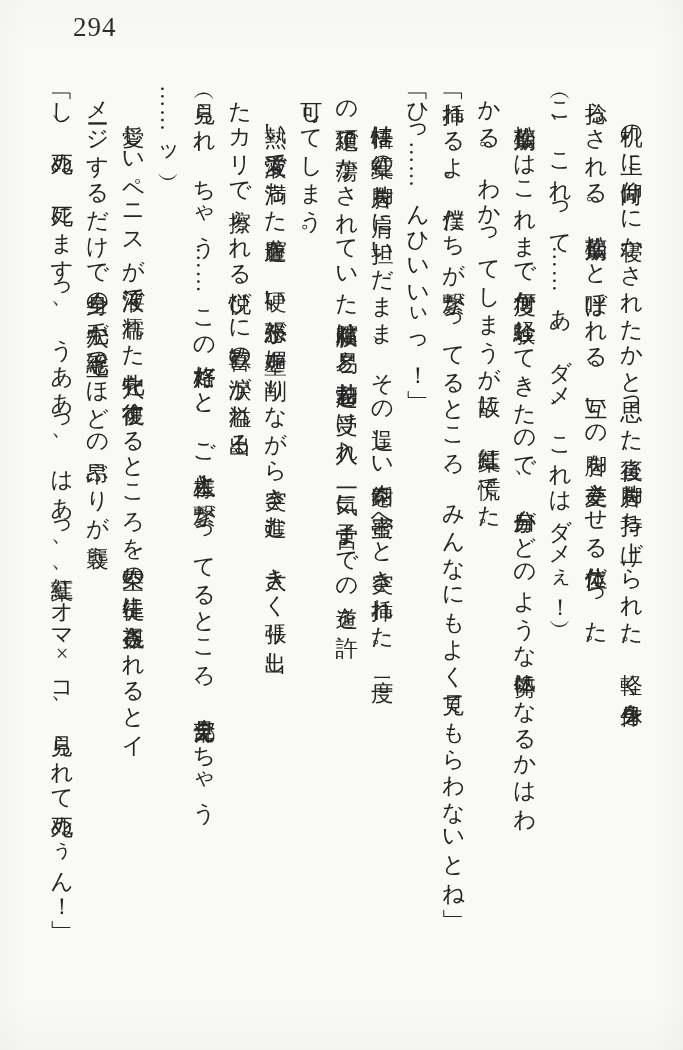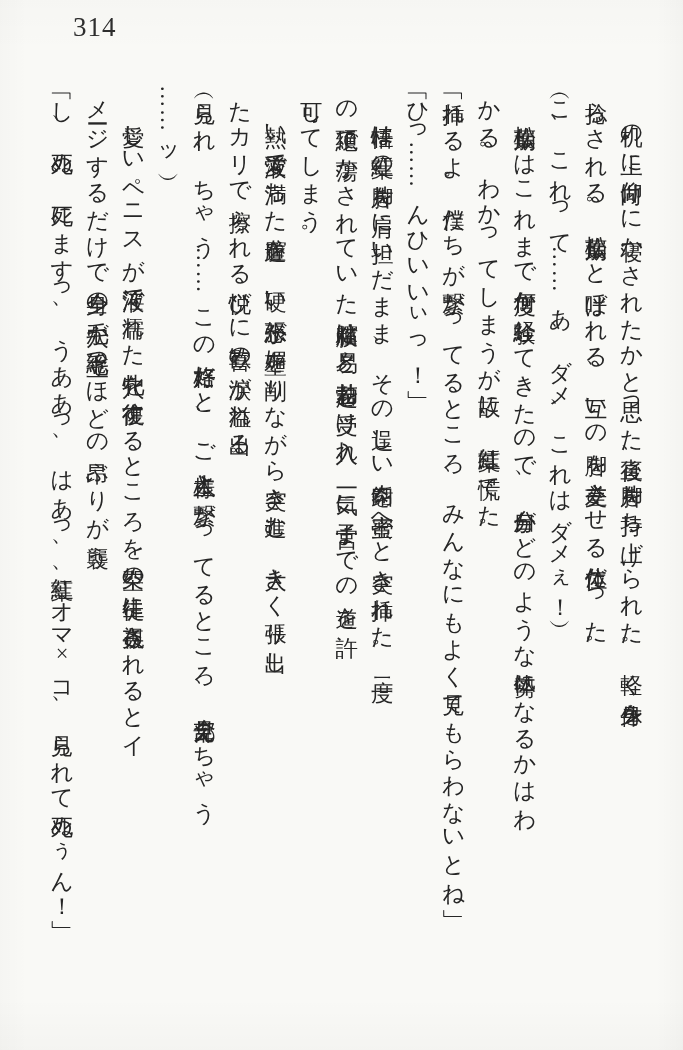--- a/index.html
+++ b/index.html
@@ -49,21 +49,21 @@
   }
   .text-block .column.indent {
     text-indent: 1em;
   }
 </style>
 </head>
 <body>
 
 <div class="page-surface"></div>
 
-<div class="page-number">314</div>
+<div class="page-number">294</div>
 
 <div class="text-block">
     <p class="column indent">机の上に仰向けに寝かされたかと思った直後、片脚を持ち上げられた。軽く身体を</p>
     <p class="column">捻らされる。松葉崩しと呼ばれる、互いの脚を交差させる体位だった。</p>
     <p class="column">（こ、これって……あ、ダメ、これはダメぇ！）</p>
     <p class="column indent">松葉崩しはこれまで何度か経験してきたので、自分がどのような体勢になるかはわ</p>
     <p class="column">かる。わかってしまうが故に、紅葉は慌てた。</p>
     <p class="column">「挿れるよ。僕たちが繋がってるところ、みんなにもよく見てもらわないとね」</p>
     <p class="column">「ひっ……んひいいぃっ！」</p>
     <p class="column indent">桂悟は紅葉の片脚を肩に担いだまま、その逞しい肉銛を蜜壺へと突き挿れた。二度</p>

